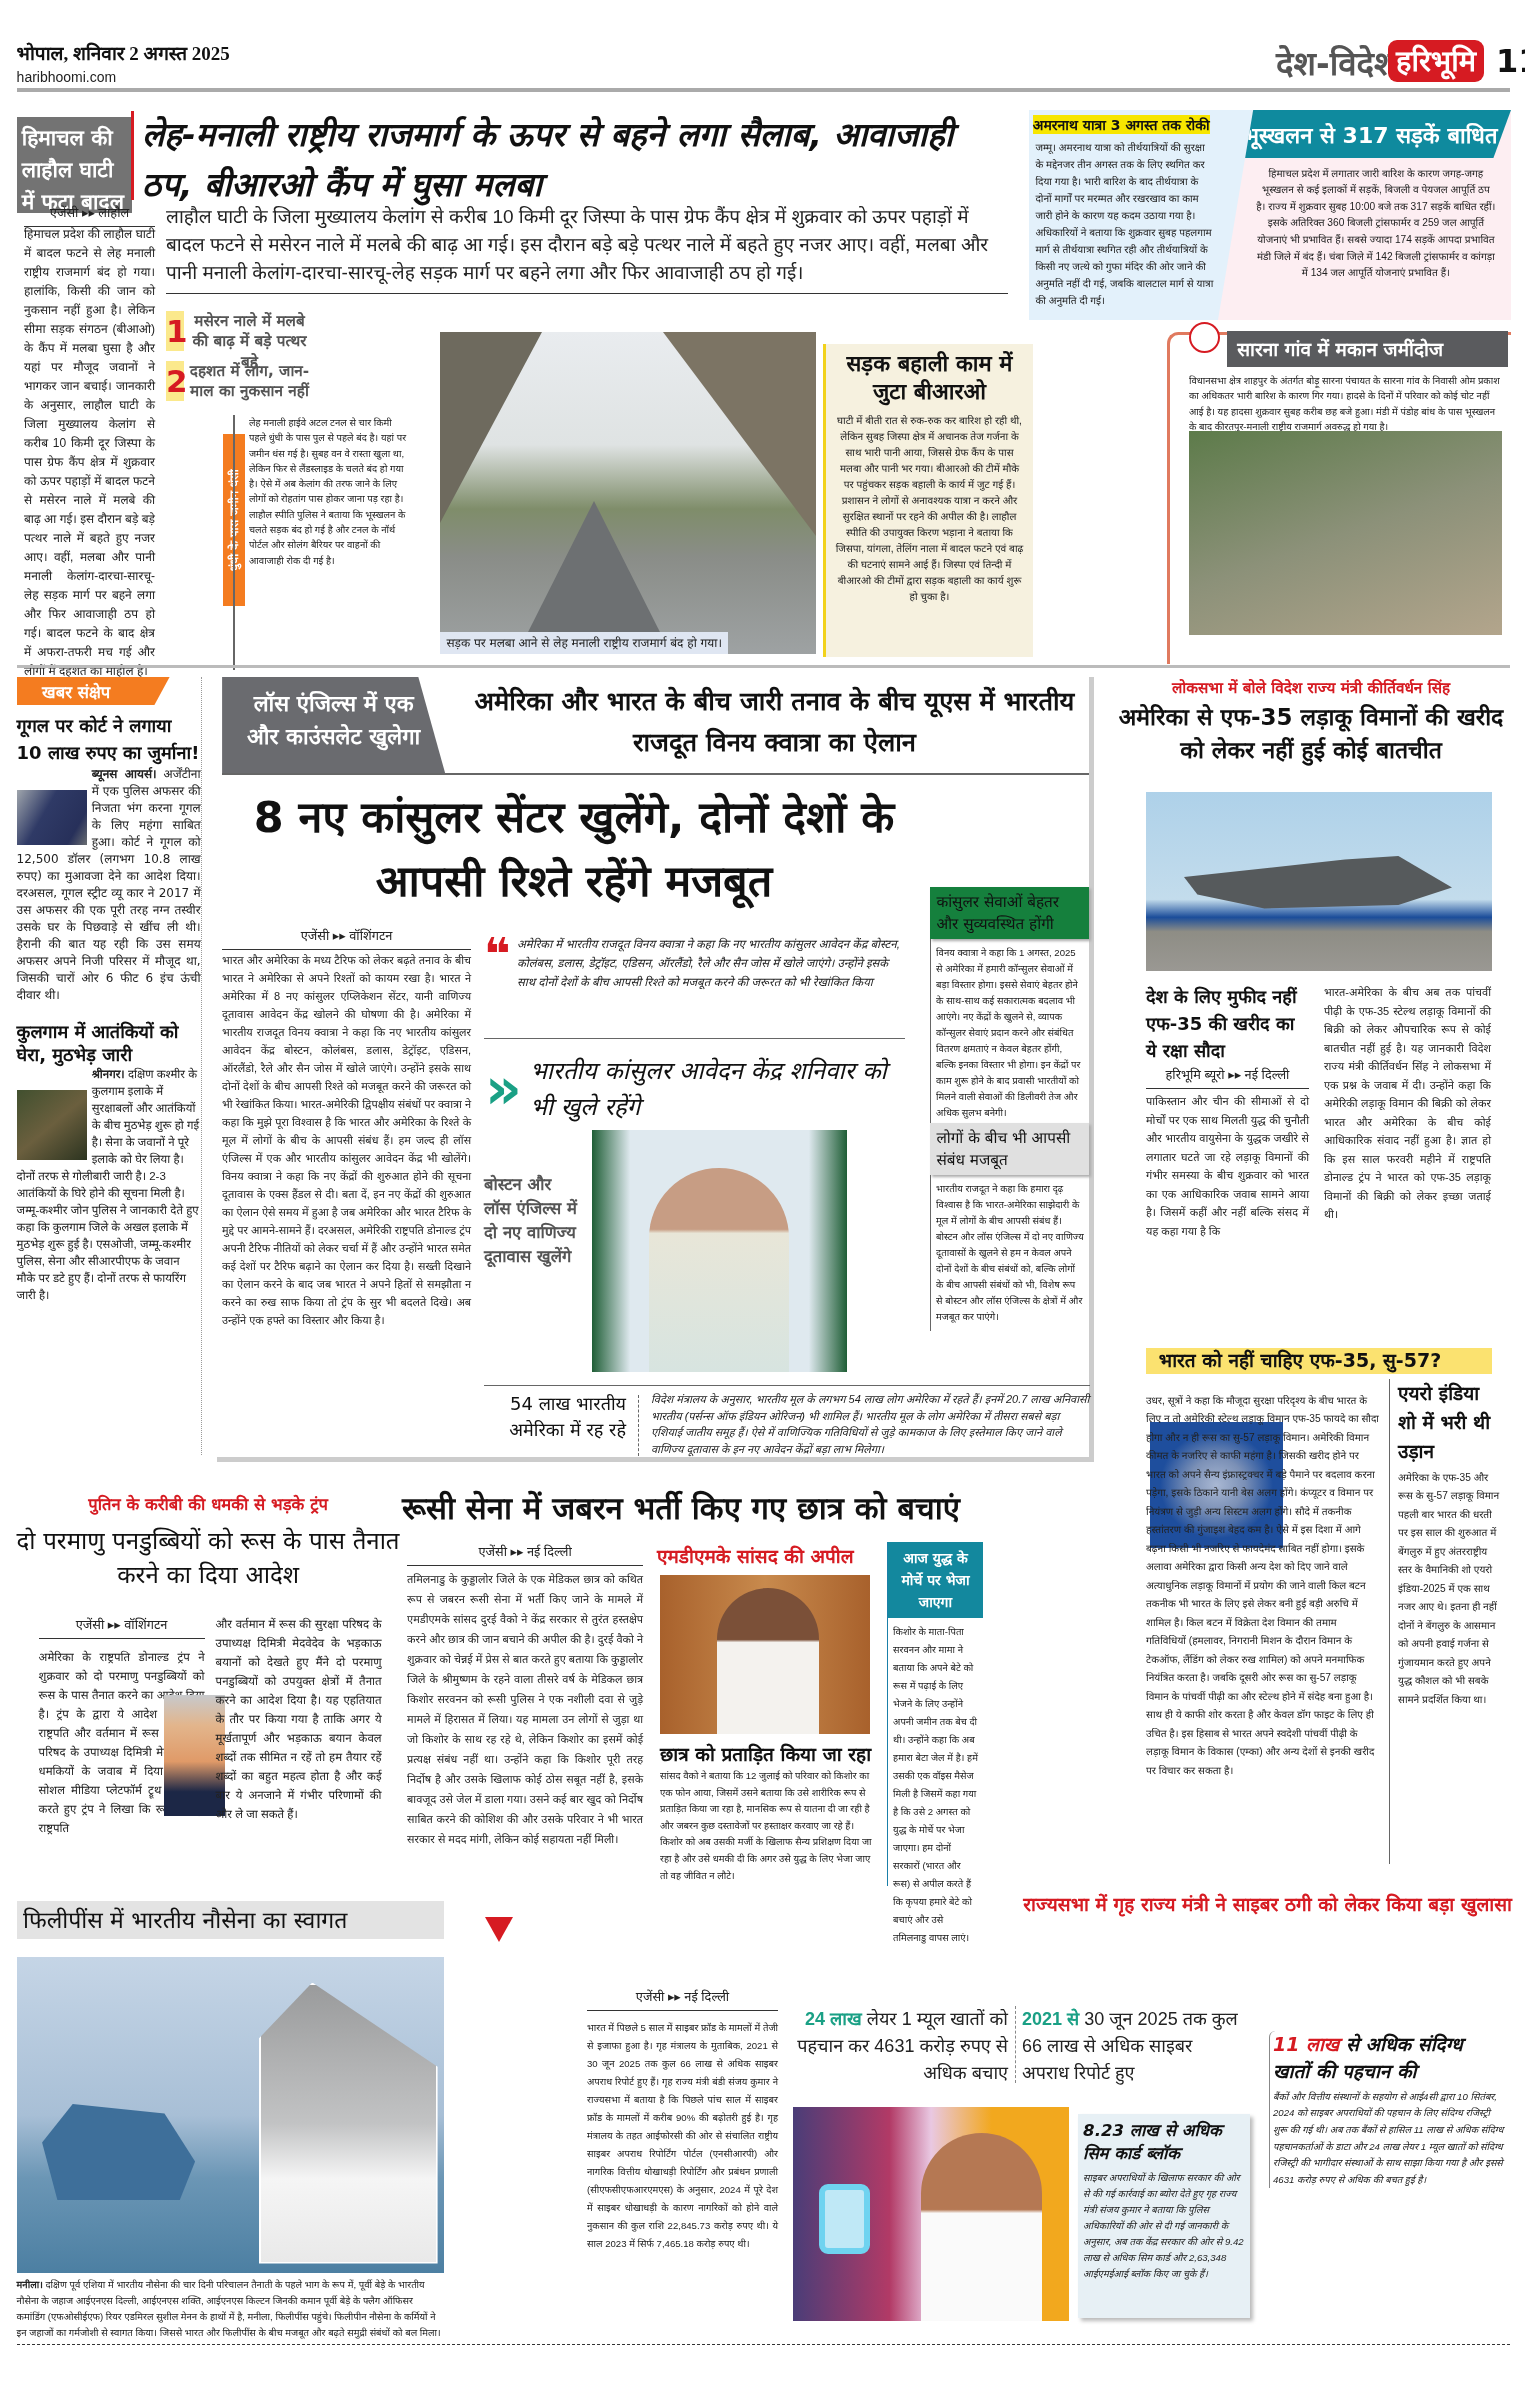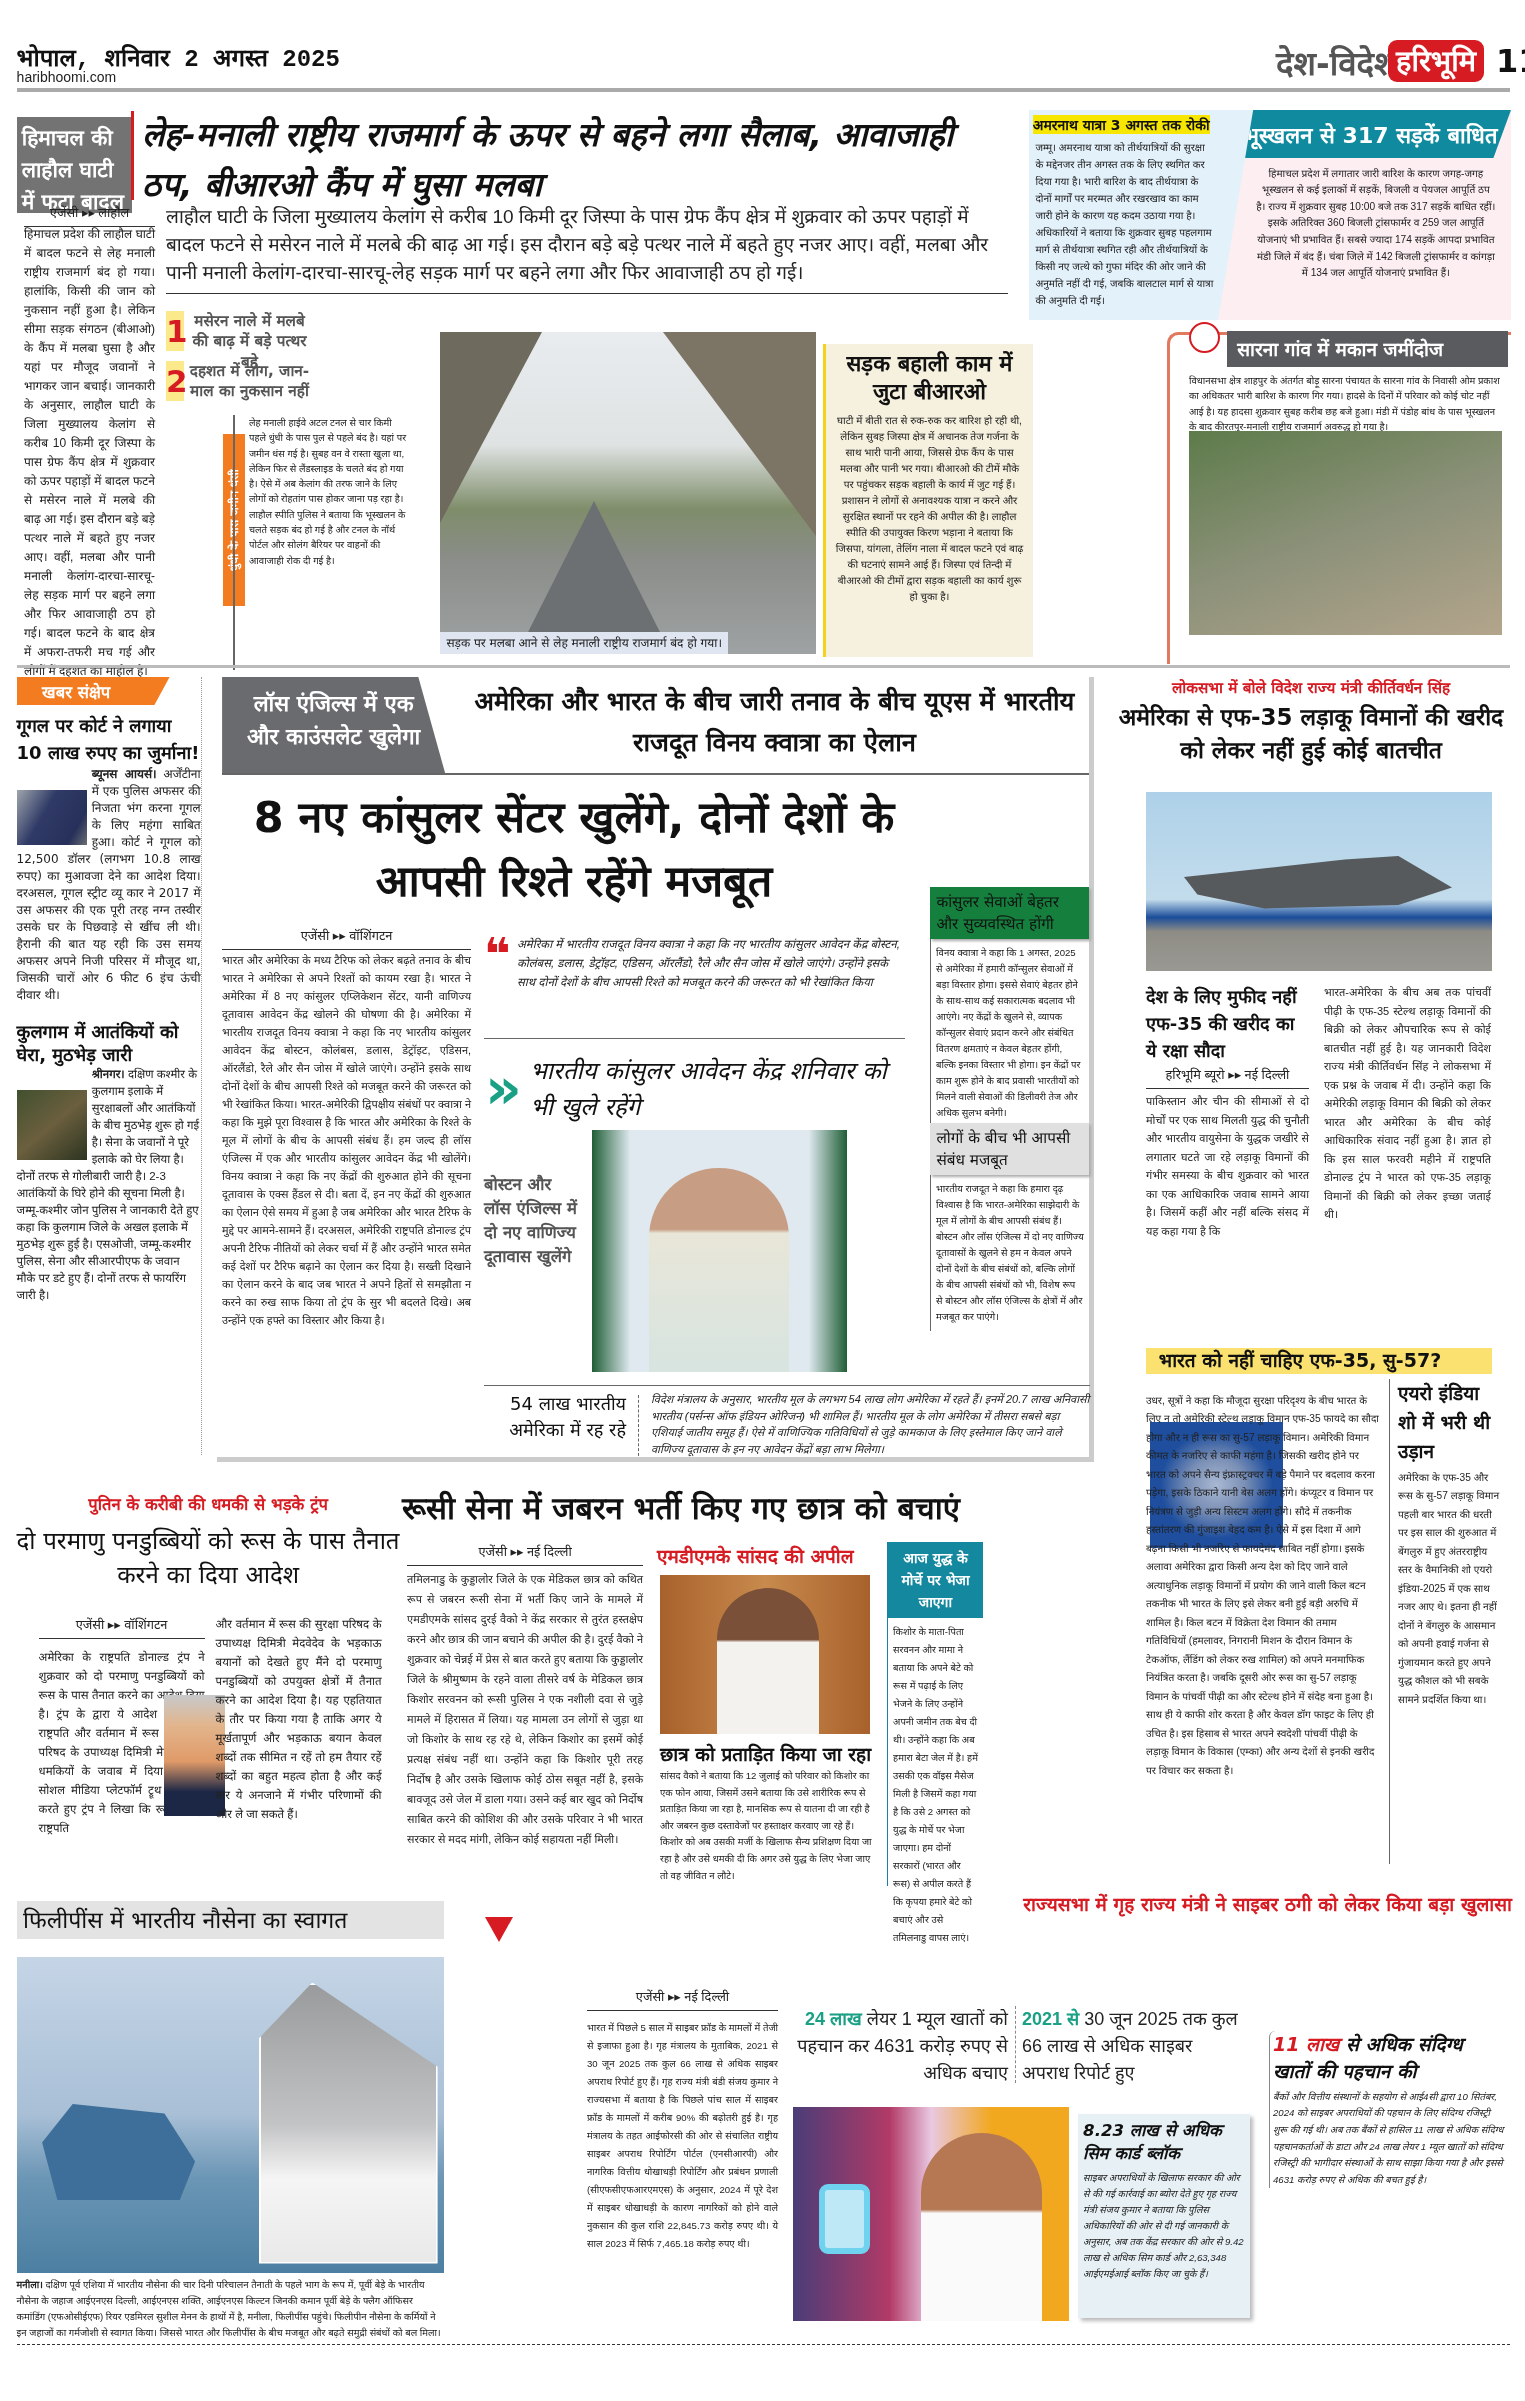--- a/index.html
+++ b/index.html
@@ -10,21 +10,21 @@
 .byline{font-size:12.8px;text-align:center;border-bottom:1.3px solid #333;padding-bottom:5.1px;font-family:"Liberation Sans",sans-serif}
 .photo{background:#8a9aa8;overflow:hidden}
 .rule{background:#aaa}
 .cap{position:absolute;left:0;bottom:0;background:#dfe6f2;font-size:12px;padding:2.6px 6.4px;color:#222}
 .num{display:inline-block;width:32px;height:51px;background:#fbe98c;color:#d61b22;font-size:41px;font-weight:bold;text-align:center;line-height:51px}
 </style>
 </head>
 <body>
 
 <div class="abs" style="left:0;top:0;width:1525px;height:96px">
-  <div class="abs hd" style="left:16.6px;top:40px;font-size:24px;font-family:Liberation Mono, monospace">भोपाल, शनिवार 2 अगस्त 2025</div>
+  <div class="abs hd" style="left:16.6px;top:40px;font-size:19px;font-family:Liberation Serif, serif">भोपाल, शनिवार 2 अगस्त 2025</div>
   <div class="abs" style="left:16.6px;top:69px;font-size:14px;font-family:'Liberation Sans',sans-serif">haribhoomi.com</div>
   <div class="abs hd" style="left:1276px;top:40px;font-size:33px;color:#555">देश-विदेश</div>
   <div class="abs" style="left:1388px;top:40px;width:96px;height:42px;background:#d61b22;border-radius:9px;color:#fff;font-weight:bold;font-size:29px;text-align:center;line-height:42px">हरिभूमि</div>
   <div class="abs hd" style="left:1496px;top:42px;font-size:32px">11</div>
   <div class="abs rule" style="left:16.6px;top:88px;width:1493px;height:3.8px"></div>
 </div>
 
 <div class="abs" style="left:16.6px;top:117px;width:115px;height:77px;background:#6a6b6f;color:#fff;font-size:22px;line-height:33px;padding:5.1px 6.4px;text-align:right;width:115px">
 </div>
 <div class="abs" style="left:16.6px;top:117px;width:115px;height:96px;background:#737373;padding:5.1px;text-align:left">

